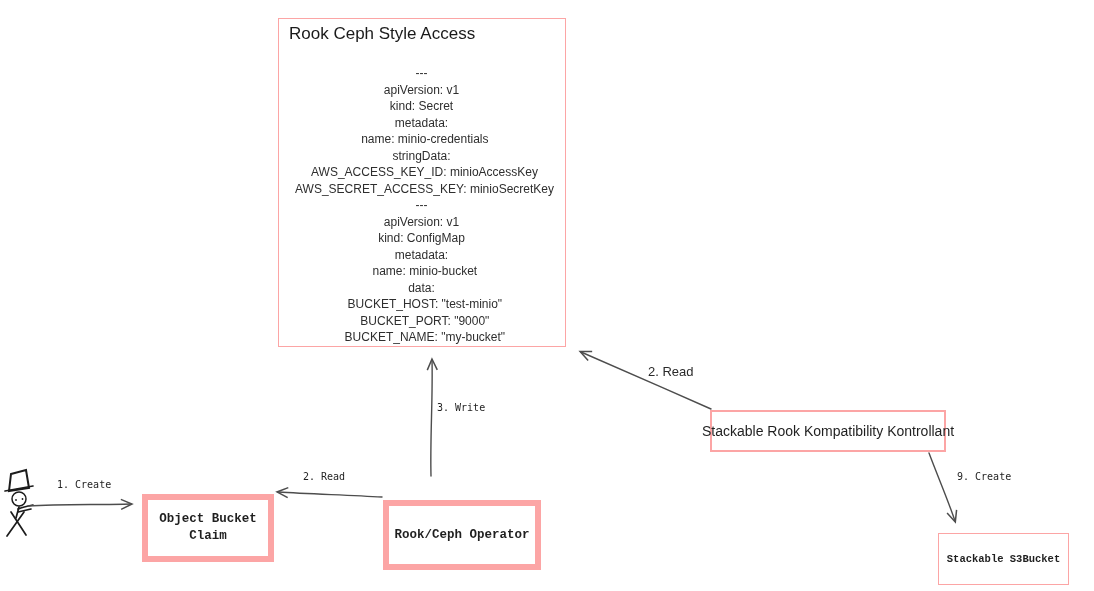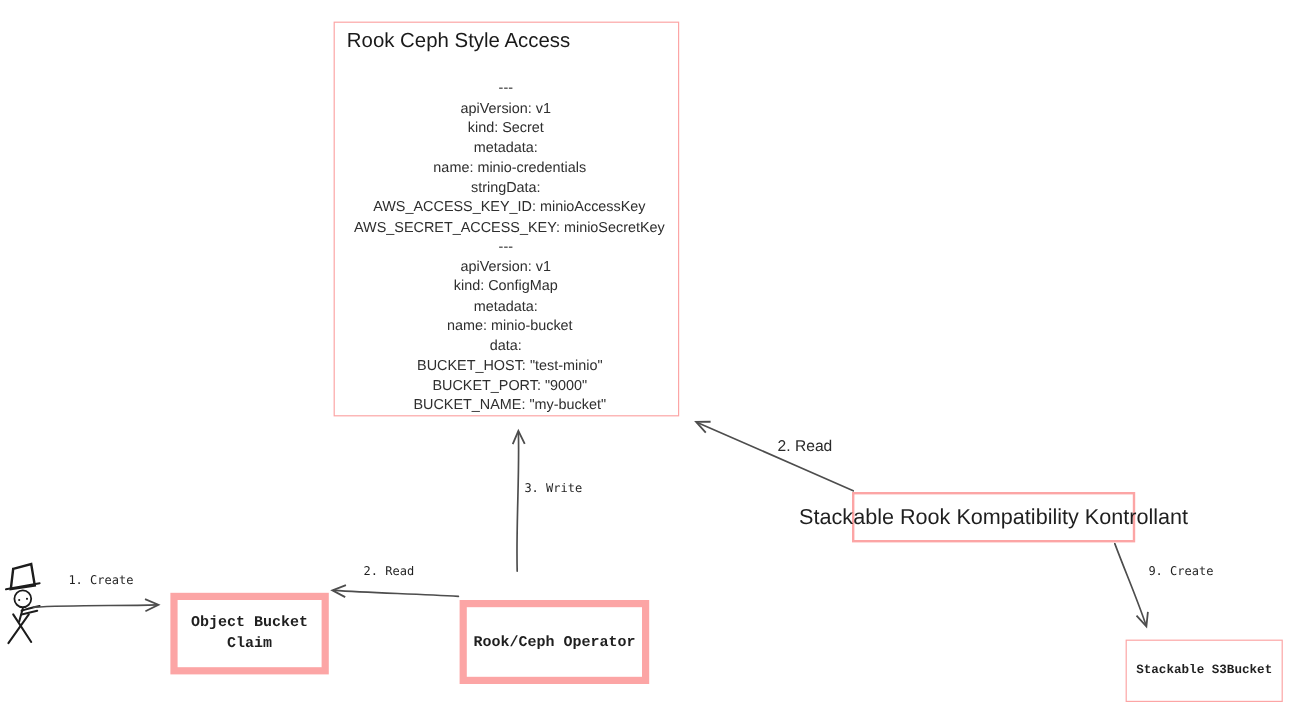--- a/index.html
+++ b/index.html
@@ -53,21 +53,21 @@
   }
   .obc-box .lbl { white-space: pre-line; }
   .operator-box {
     left: 383px; top: 500px; width: 158px; height: 70px;
     font-size: 12.5px; font-weight: 700; white-space: nowrap;
   }
   .kontrollant-box {
     left: 710px; top: 410px; width: 236px; height: 42px;
     border-width: 2px;
     font-family: "Liberation Sans", sans-serif;
-    font-size: 18px; white-space: nowrap; color: #1f1f1f;
+    font-size: 14px; white-space: nowrap; color: #1f1f1f;
   }
   .s3-box {
     left: 938px; top: 533px; width: 131px; height: 52px;
     border-width: 1.5px;
     font-size: 10.5px; font-weight: 700; white-space: nowrap;
   }
   .edge-label {
     position: absolute;
     color: #1f1f1f;
     white-space: nowrap;

